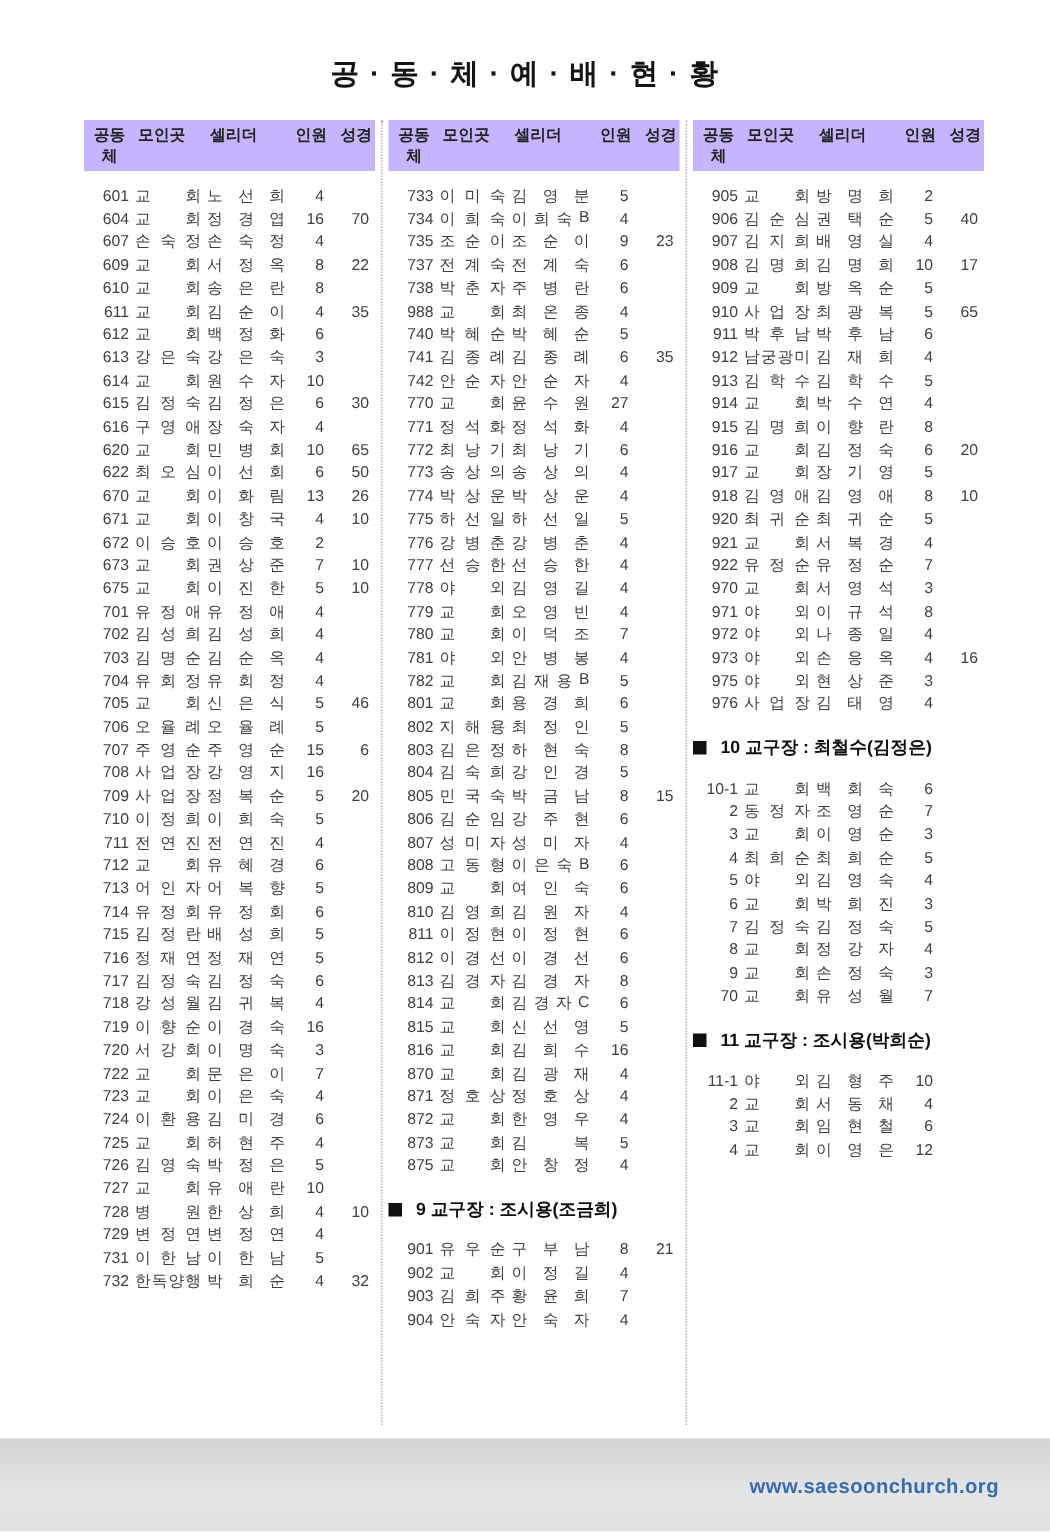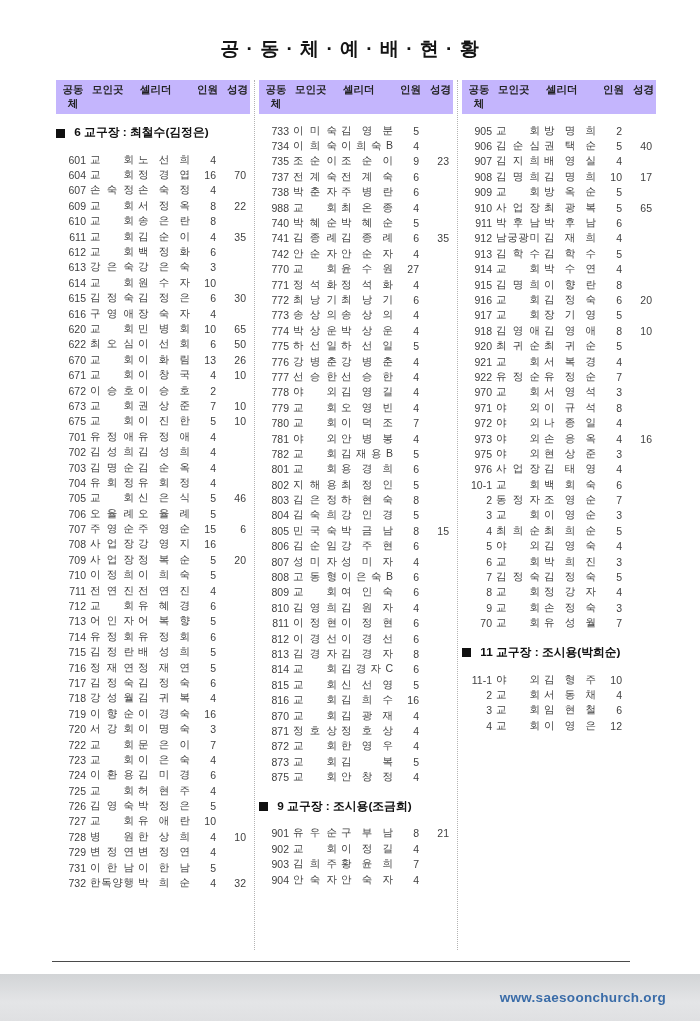--- a/index.html
+++ b/index.html
@@ -32,21 +32,21 @@
   .num{text-align:right;font-variant-numeric:tabular-nums;}
   .just{display:flex;justify-content:space-between;overflow:hidden;}
   .section{
     display:flex;align-items:center;gap:6px;
     font-size:11.8px;font-weight:bold;color:#101010;margin:14px 0 11px 0;
   }
   .col-body > .section:first-child{margin-top:2px;}
   .marker{width:9px;height:9px;background:#101010;display:inline-block;flex:none;}
   .rule{position:absolute;left:52px;right:70px;top:961px;border-top:1px solid #4a4a4a;}
   .footer{
-    position:absolute;left:0;right:0;bottom:0;height:47px;
+    position:absolute;left:0;right:0;bottom:0;height:62px;
     background:linear-gradient(180deg,#d2d4d6 0%,#e4e5e7 60%,#dfe0e2 100%);
     display:flex;align-items:center;justify-content:flex-end;padding-right:34px;box-sizing:border-box;
   }
   .footer .url{color:#3a6ca8;font-weight:bold;font-size:13.5px;letter-spacing:.3px;}
 </style>
 </head>
 <body>
 
 <div class="page">
   <h1 class="title">공 · 동 · 체 · 예 · 배 · 현 · 황</h1>
@@ -54,24 +54,20 @@
   <div class="table-area">
     <section class="col">
       <div class="col-header">
         <span class="h-comm">공동체</span>
         <span class="h-place">모인곳</span>
         <span class="h-leader">셀리더</span>
         <span class="h-count">인원</span>
         <span class="h-bible">성경</span>
       </div>
       <div class="col-body">
-          <div class="section">
-            <span class="marker"></span>
-            <span>&nbsp;6 교구장 : 최철수(김정은)</span>
-          </div>
           <div class="row">
             <span class="num">601</span>
             <span class="place just">
               <span>교</span>
               <span>회</span>
             </span>
             <span class="leader just">
               <span>노</span>
               <span>선</span>
               <span>희</span>
@@ -1814,20 +1810,24 @@
               <span>장</span>
             </span>
             <span class="leader just">
               <span>김</span>
               <span>태</span>
               <span>영</span>
             </span>
             <span class="num">4</span>
             <span class="num"></span>
           </div>
+          <div class="section">
+            <span class="marker"></span>
+            <span>&nbsp;10 교구장 : 최철수(김정은)</span>
+          </div>
           <div class="row">
             <span class="num">10-1</span>
             <span class="place just">
               <span>교</span>
               <span>회</span>
             </span>
             <span class="leader just">
               <span>백</span>
               <span>회</span>
               <span>숙</span>

